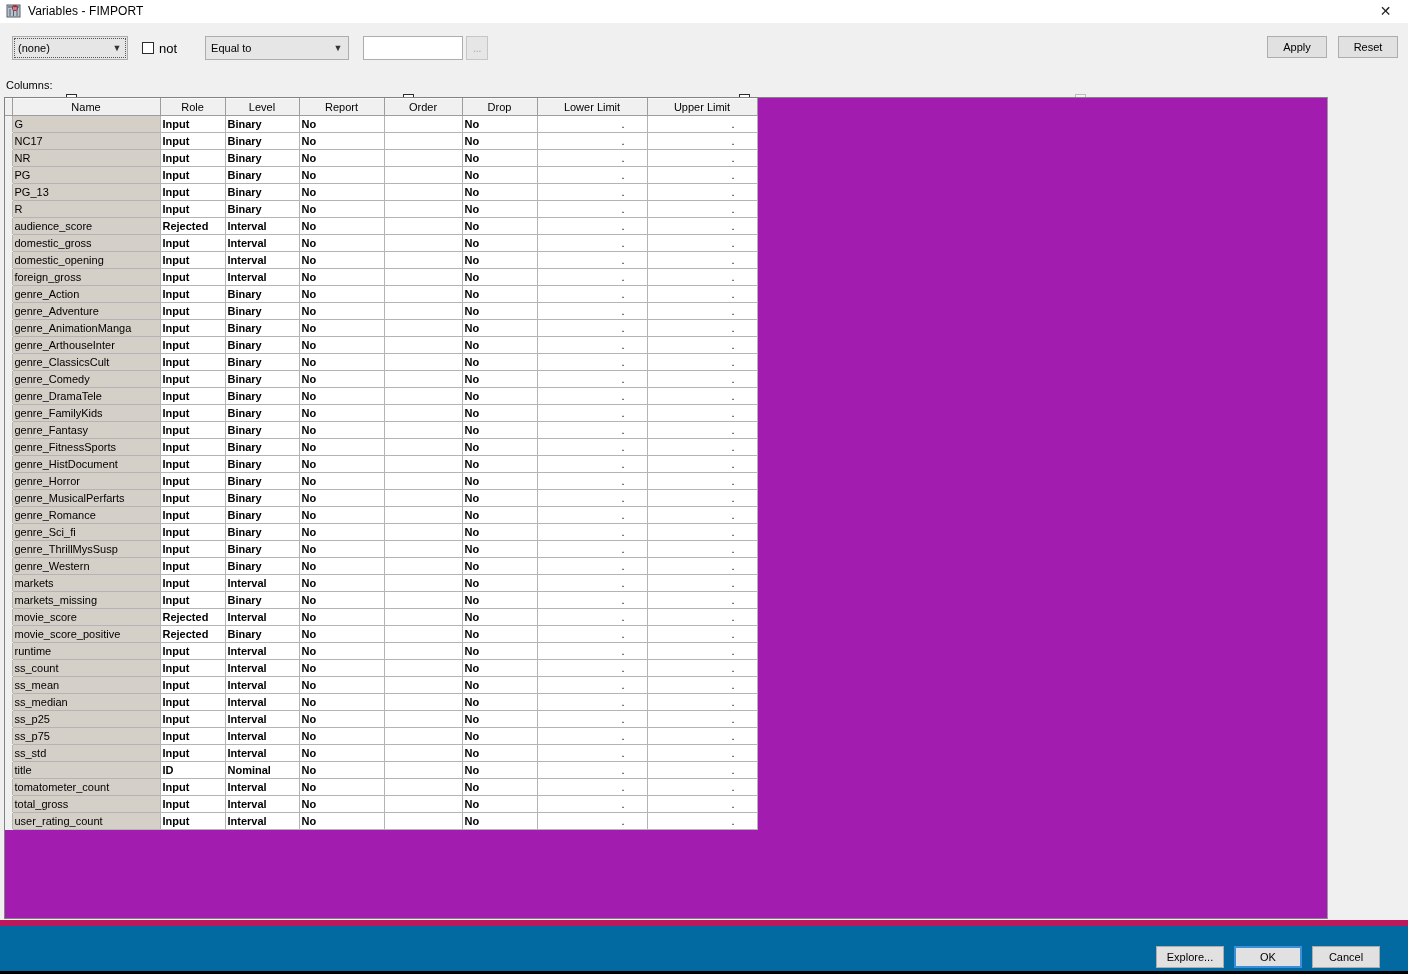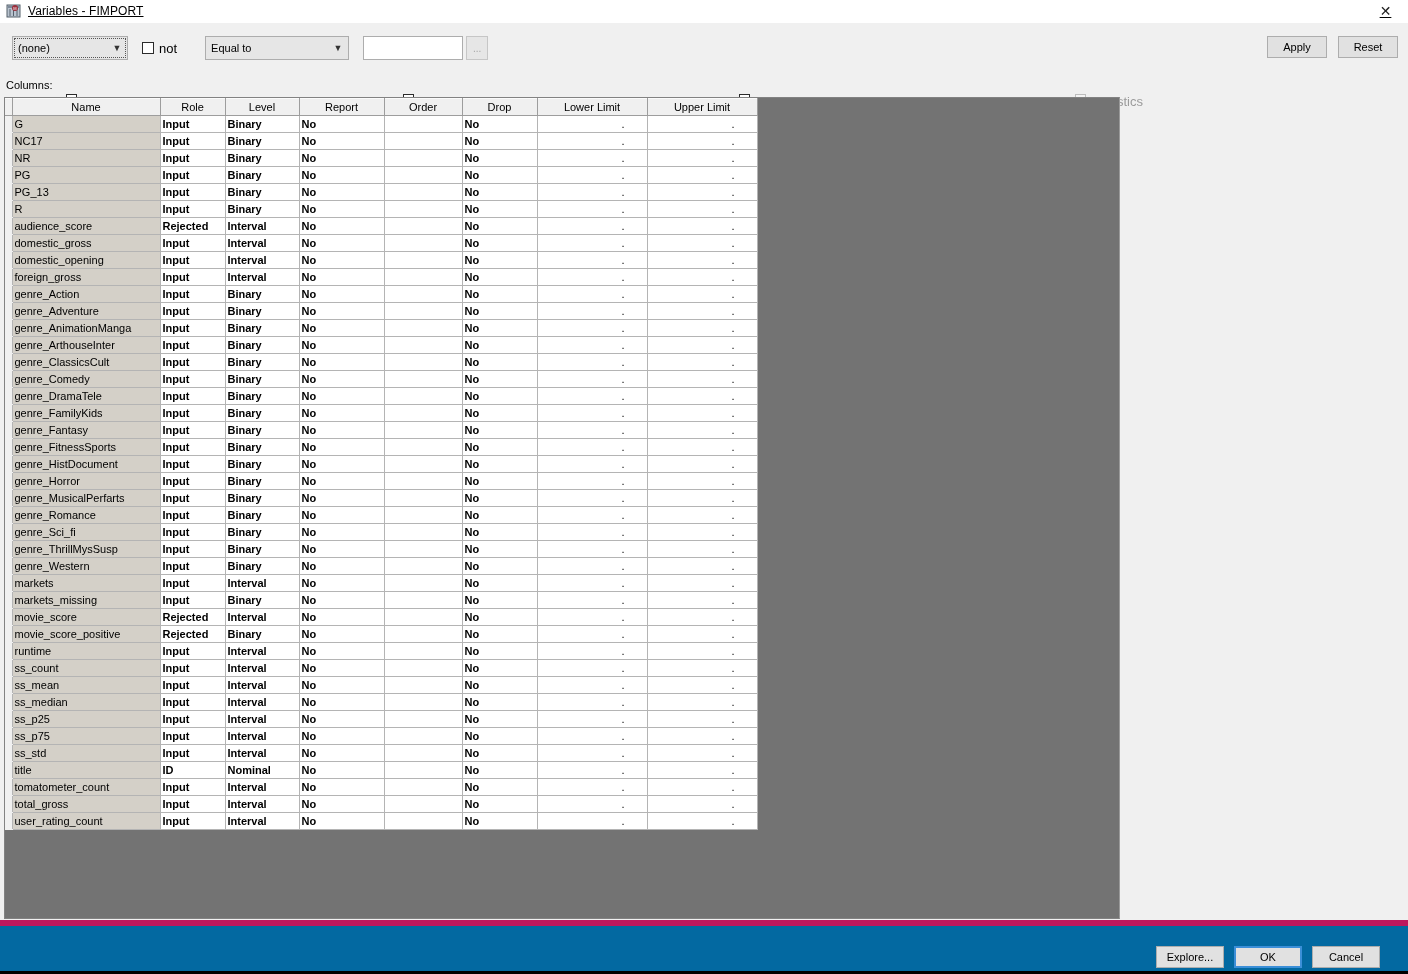--- a/index.html
+++ b/index.html
@@ -21,21 +21,20 @@
   }
 
   
   .titlebar {
     position: absolute;
     left: 0; top: 0;
     width: 1408px; height: 22px;
     background: #ffffff;
     display: flex;
     align-items: center;
-    text-decoration: underline;
   }
   .titlebar .appicon {
     width: 16px; height: 16px;
     margin-left: 6px; margin-right: 6px;
     flex: 0 0 auto;
     position: relative;
   }
   .titlebar .title {
     font-size: 12px;
     color: #000;
@@ -170,22 +169,22 @@
   #colcb-label   { left: 66px; }
   #colcb-mining  { left: 403px; }
   #colcb-basic   { left: 739px; }
   #colcb-stats   { left: 1075px; }
   .colcb .cbox { width: 11px; height: 11px; }
 
   
   .tablepanel {
     position: absolute;
     left: 4px; top: 97px;
-    width: 1116px; height: 822px;
-    background: #737373;
+    width: 1324px; height: 822px;
+    background: #a21caf;
     border: 1px solid #828282;
     border-right-color: #9a9a9a;
     box-sizing: border-box;
     overflow: hidden;
   }
   table.grid {
     border-collapse: collapse;
     table-layout: fixed;
     font-size: 11px;
     margin: 0;

